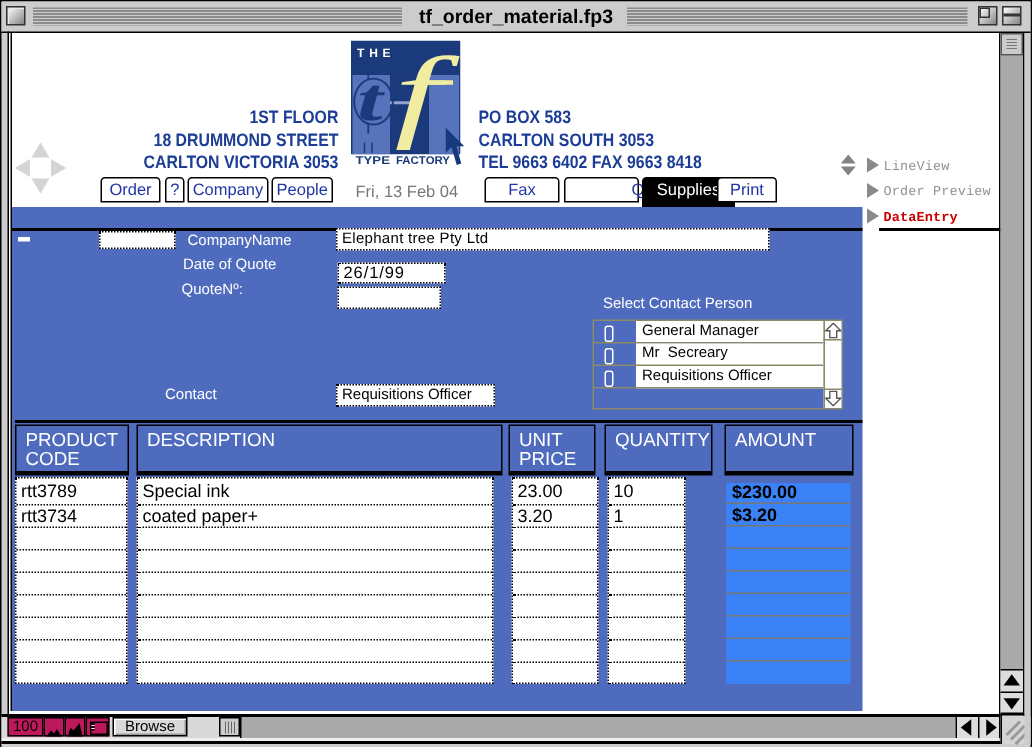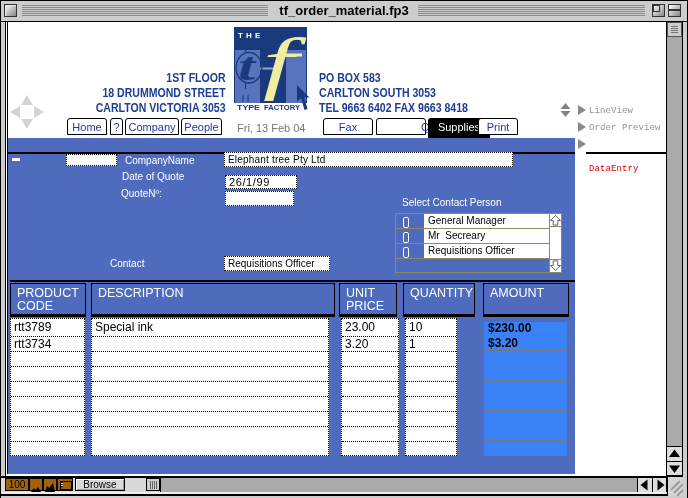--- a/index.html
+++ b/index.html
@@ -17,21 +17,21 @@
   .hcell div{margin:3px 0 0 6px;line-height:13px;}
   .dotcol{position:absolute;background:#fff;border:1px dotted #000;box-sizing:border-box;}
   .drow{height:15px;border-bottom:1px dotted #000;font-size:12px;font-weight:normal;
         line-height:14px;padding-left:3px;box-sizing:border-box;white-space:nowrap;overflow:hidden;}
   .srow{height:15px;border-bottom:1px solid #777;font-size:12px;font-weight:bold;
         line-height:14px;padding-left:4px;box-sizing:border-box;white-space:nowrap;overflow:hidden;}
   .side{position:absolute;font-family:"Liberation Mono",monospace;font-size:9px;color:#949494;white-space:nowrap;letter-spacing:0.1px;}
   .tri{position:absolute;width:0;height:0;border-left:8px solid #8a8a8a;
        border-top:5px solid transparent;border-bottom:5px solid transparent;}
   .addr{position:absolute;color:#1c3d96;font-weight:bold;font-size:12px;line-height:15px;white-space:nowrap;}
-  .sbtn{position:absolute;top:478px;height:13px;background:#a16207;border:1px solid #000;box-sizing:border-box;}
+  .sbtn{position:absolute;top:478px;height:13px;background:#be185d;border:1px solid #000;box-sizing:border-box;}
 </style>
 </head>
 <body>
 
 <div class="abs" style="left:0;top:0;width:688px;height:498px;background:#000;"></div>
 <div class="abs" style="left:1px;top:1px;width:686px;height:496px;background:#ccc;"></div>
 
 <div class="abs" style="left:1px;top:1px;width:686px;height:20px;background:#ccc;"></div>
 <div class="abs" style="left:22px;top:5px;width:246px;height:12px;
      background:repeating-linear-gradient(to bottom,#8b8b8b 0 1px,#ccc 1px 2px);"></div>
@@ -99,24 +99,24 @@
 <svg class="abs" style="left:560px;top:103px;" width="11" height="14" viewBox="0 0 11 14">
   <polygon points="5.5,0 10.5,6 0.5,6" fill="#838383"></polygon>
   <polygon points="5.5,14 10.5,8 0.5,8" fill="#838383"></polygon>
 </svg>
 
 <div class="tri" style="left:578px;top:105px;"></div>
 <div class="side" style="left:589px;top:106px;">LineView</div>
 <div class="tri" style="left:578px;top:122px;"></div>
 <div class="side" style="left:589px;top:123px;">Order Preview</div>
 <div class="tri" style="left:578px;top:139px;"></div>
-<div class="side" style="left:589px;top:140px;color:#cc0000;font-weight:normal;margin-top:24px;">DataEntry</div>
+<div class="side" style="left:589px;top:140px;color:#cc0000;font-weight:bold;">DataEntry</div>
 <div class="abs" style="left:586px;top:151.5px;width:81px;height:2px;background:#000;"></div>
 
-<div class="tab" style="left:67px;width:40px;">Home</div>
+<div class="tab" style="left:67px;width:40px;">Order</div>
 <div class="tab" style="left:110px;width:13px;">?</div>
 <div class="tab" style="left:125px;width:54px;">Company</div>
 <div class="tab" style="left:181px;width:41px;">People</div>
 <div class="abs" style="left:237px;top:122px;font-size:11px;color:#777;">Fri, 13 Feb 04</div>
 <div class="tab" style="left:323px;width:50px;">Fax</div>
 <div class="tab" style="left:376px;width:50px;padding-left:44px;">Quote</div>
 <div class="tab" style="left:428px;width:62px;height:20px;background:#000000;color:#fff;border-bottom:none;">Supplies</div>
 <div class="tab" style="left:478px;width:40px;">Print</div>
 
 <div class="abs blue" style="left:8px;top:138px;width:567px;height:336px;"></div>
@@ -185,20 +185,21 @@
   <div class="drow"></div>
     <div class="drow"></div>
     <div class="drow"></div>
     <div class="drow"></div>
   <div class="drow"></div>
     <div class="drow"></div>
     <div class="drow" style="border-bottom:none;"></div>
 </div>
 <div class="dotcol" style="left:91px;top:318px;width:238px;height:138px;">
   <div class="drow" style="height:18px;line-height:17px;">Special ink</div>
+  <div class="drow">coated paper+</div>
   <div class="drow"></div>
     <div class="drow"></div>
     <div class="drow"></div>
     <div class="drow"></div>
   <div class="drow"></div>
     <div class="drow"></div>
     <div class="drow" style="border-bottom:none;"></div>
 </div>
 <div class="dotcol" style="left:341px;top:318px;width:58px;height:138px;">
   <div class="drow" style="height:18px;line-height:17px;">23.00</div>

